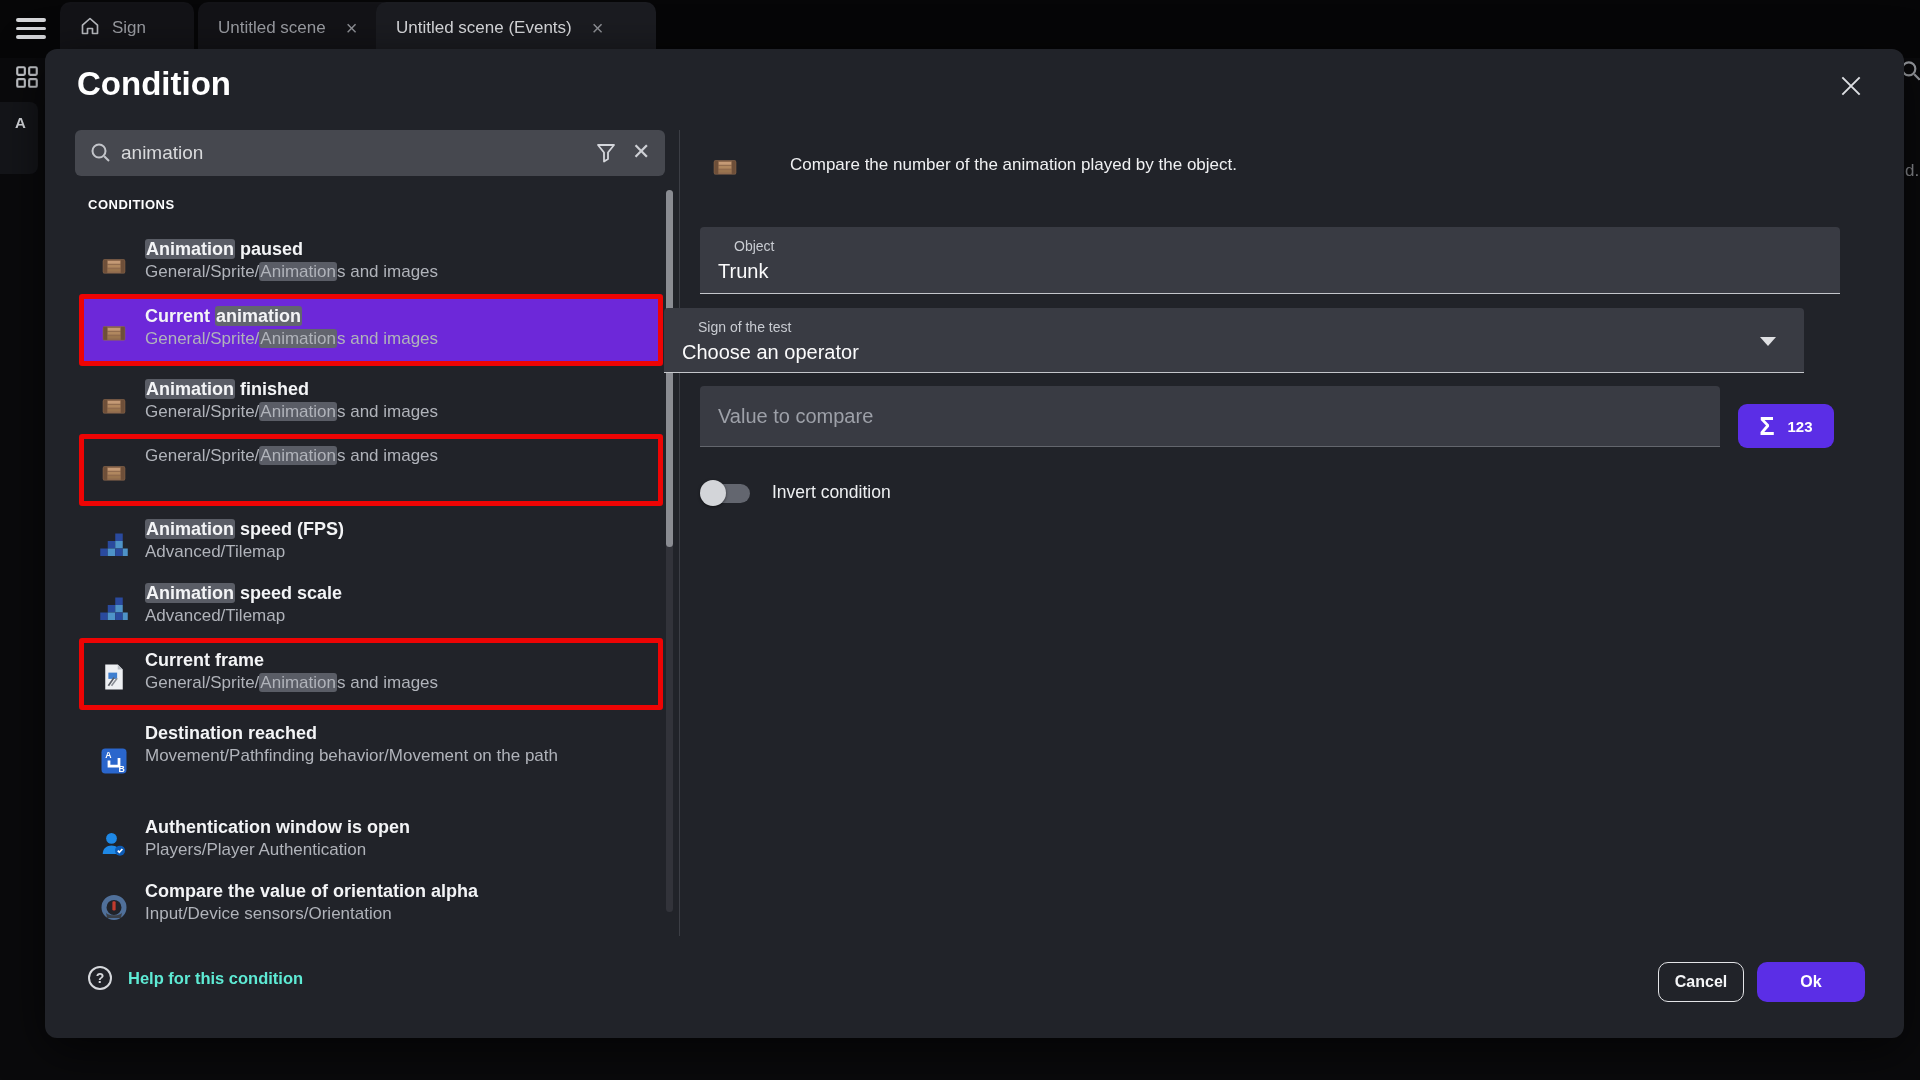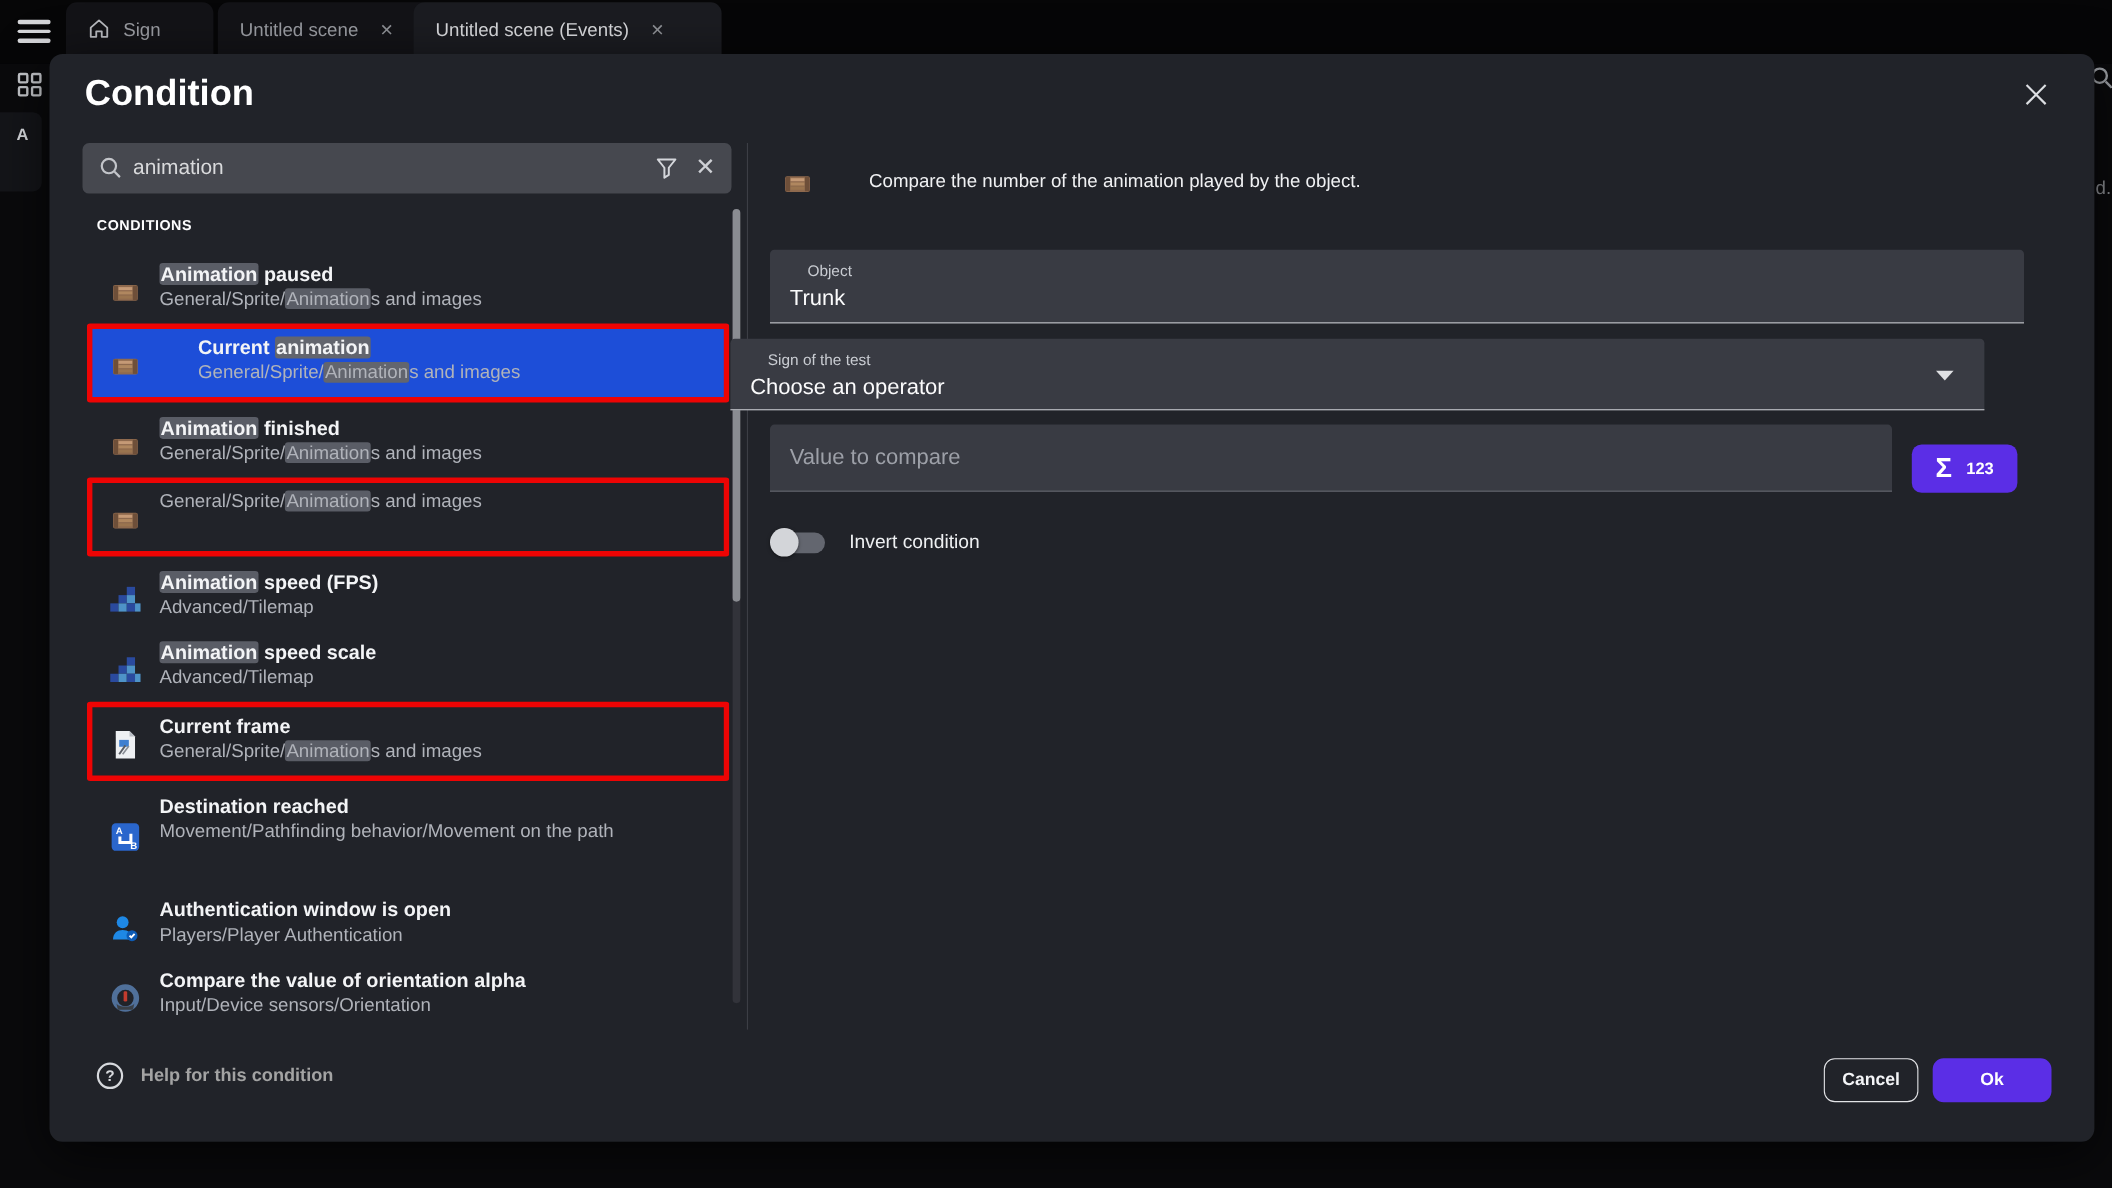--- a/index.html
+++ b/index.html
@@ -38,21 +38,21 @@
                      color:#d9dadc; font-size:19px; font-family:"Liberation Sans", sans-serif; }
   .searchbox .funnel { position:absolute; left:519px; top:10px; cursor:pointer; }
   .searchbox .clear { position:absolute; left:557px; top:8px; font-size:22px; color:#ced0d5; cursor:pointer; line-height:1.3; }
 
   .section-header { position:absolute; left:43px; top:148px; font-size:13px; font-weight:bold; letter-spacing:.5px; color:#fdfdfe; }
 
   
   .list { position:absolute; left:34px; top:181px; width:584px; height:696px; overflow:hidden; }
   .row { height:60px; margin-bottom:4px; display:flex; padding:8px 6px 0 20px; cursor:pointer; border-radius:3px; }
   .row.boxed { height:72px; border:5px solid #ee0404; padding:6px 6px 0 15px; }
-  .row.selected { background:#1d4ed8;gap:35px; }
+  .row.selected { background:#6d28d9; }
   .row.wrap { height:90px; }
   .row-icon { width:30px; height:30px; flex:0 0 30px; margin:13px 16px 0 0; }
   .row.wrap .row-icon { margin-top:24px; }
   .row-text { flex:1; min-width:0; }
   .row.wrap .row-text { max-width:452px; }
   .row-title { font-size:18px; font-weight:bold; color:#f3f4f6; line-height:23px; white-space:nowrap; }
   .row-sub { font-size:17px; color:#b0b3ba; line-height:22px; }
   .hl { background:#5a5d66; border-radius:3px; padding:0 1px; }
   .row.selected .hl { background:#62656e; }
 
@@ -85,21 +85,21 @@
   .switch { position:relative; width:70px; height:30px; cursor:pointer; }
   .switch .track { position:absolute; left:6px; top:7px; width:44px; height:19px; background:#63666f; border-radius:10px; }
   .switch .knob { position:absolute; left:0; top:3px; width:26px; height:26px; background:#d3d5d9; border-radius:50%;
                   box-shadow:0 1px 3px rgba(0,0,0,.5); }
   .toggle-label { font-size:17.5px; color:#eef0f2; margin-left:2px; }
 
   
   .help { position:absolute; left:43px; top:917px; display:flex; align-items:center; gap:16px; cursor:pointer; }
   .help-circle { width:24px; height:24px; border:2px solid #d7d9dd; border-radius:50%; display:flex; align-items:center;
                  justify-content:center; font-size:14px; font-weight:bold; color:#d7d9dd; }
-  .help-label { font-size:16.5px; font-weight:bold; color:#a3a3a3; }
+  .help-label { font-size:16.5px; font-weight:bold; color:#5eead4; }
   .btn { position:absolute; top:913px; height:40px; border-radius:10px; display:flex; align-items:center; justify-content:center;
          font-size:16px; font-weight:bold; cursor:pointer; }
   .btn-cancel { left:1613px; width:86px; border:1.5px solid #e3e4e7; color:#f4f5f7; background:transparent; }
   .btn-ok { left:1712px; width:108px; background:#5b2ee6; color:#ffffff; }
 </style>
 </head>
 <body>
 
 <div class="topbar">
   <div class="hamburger">

